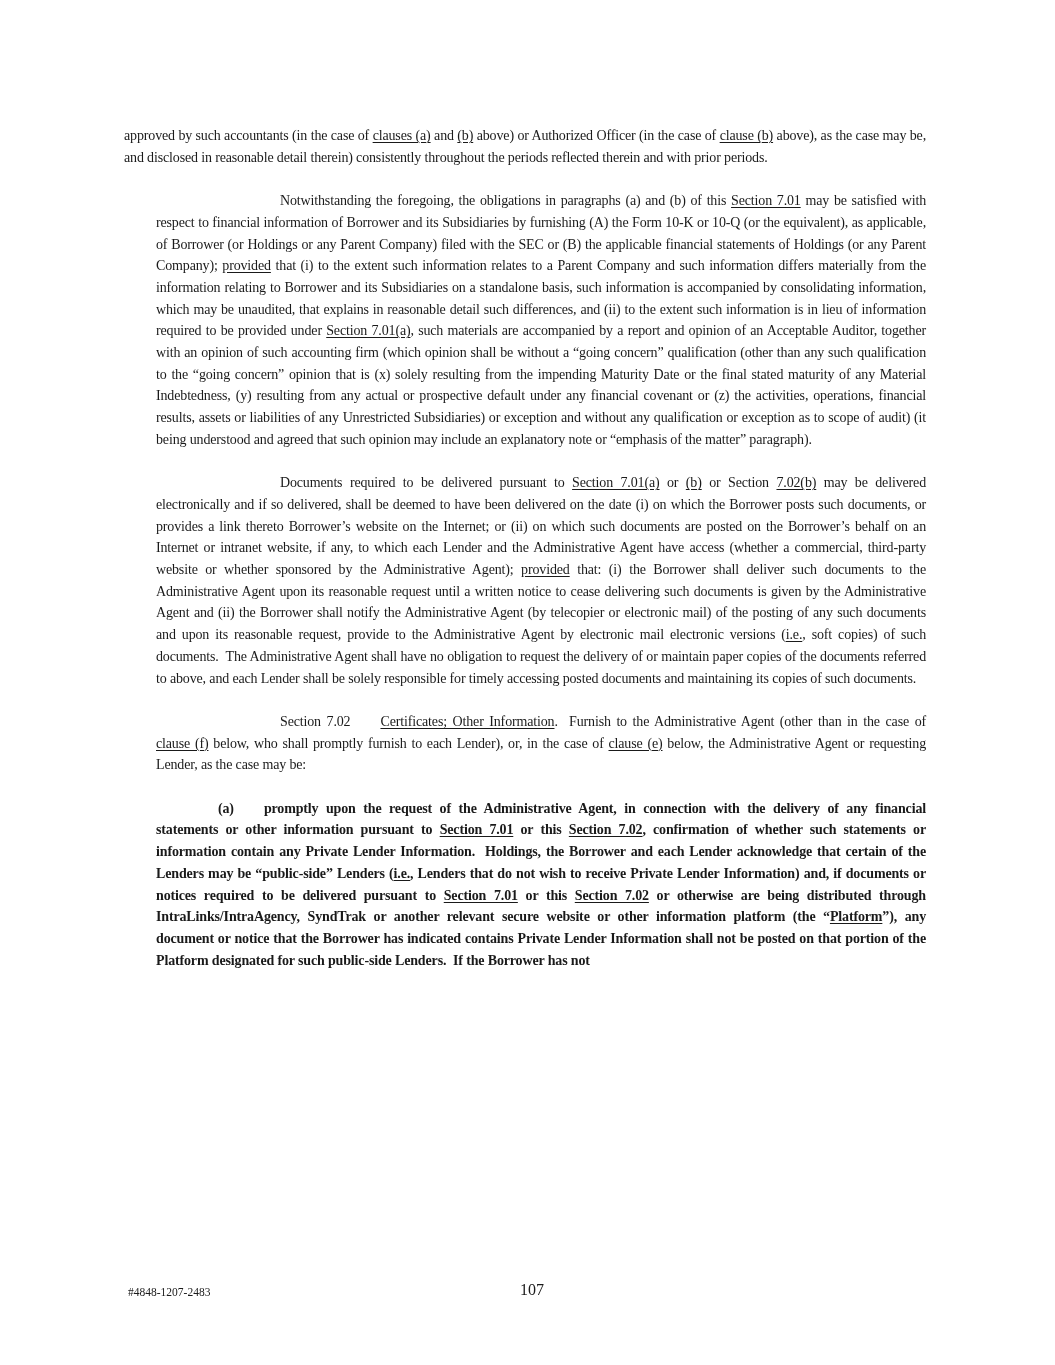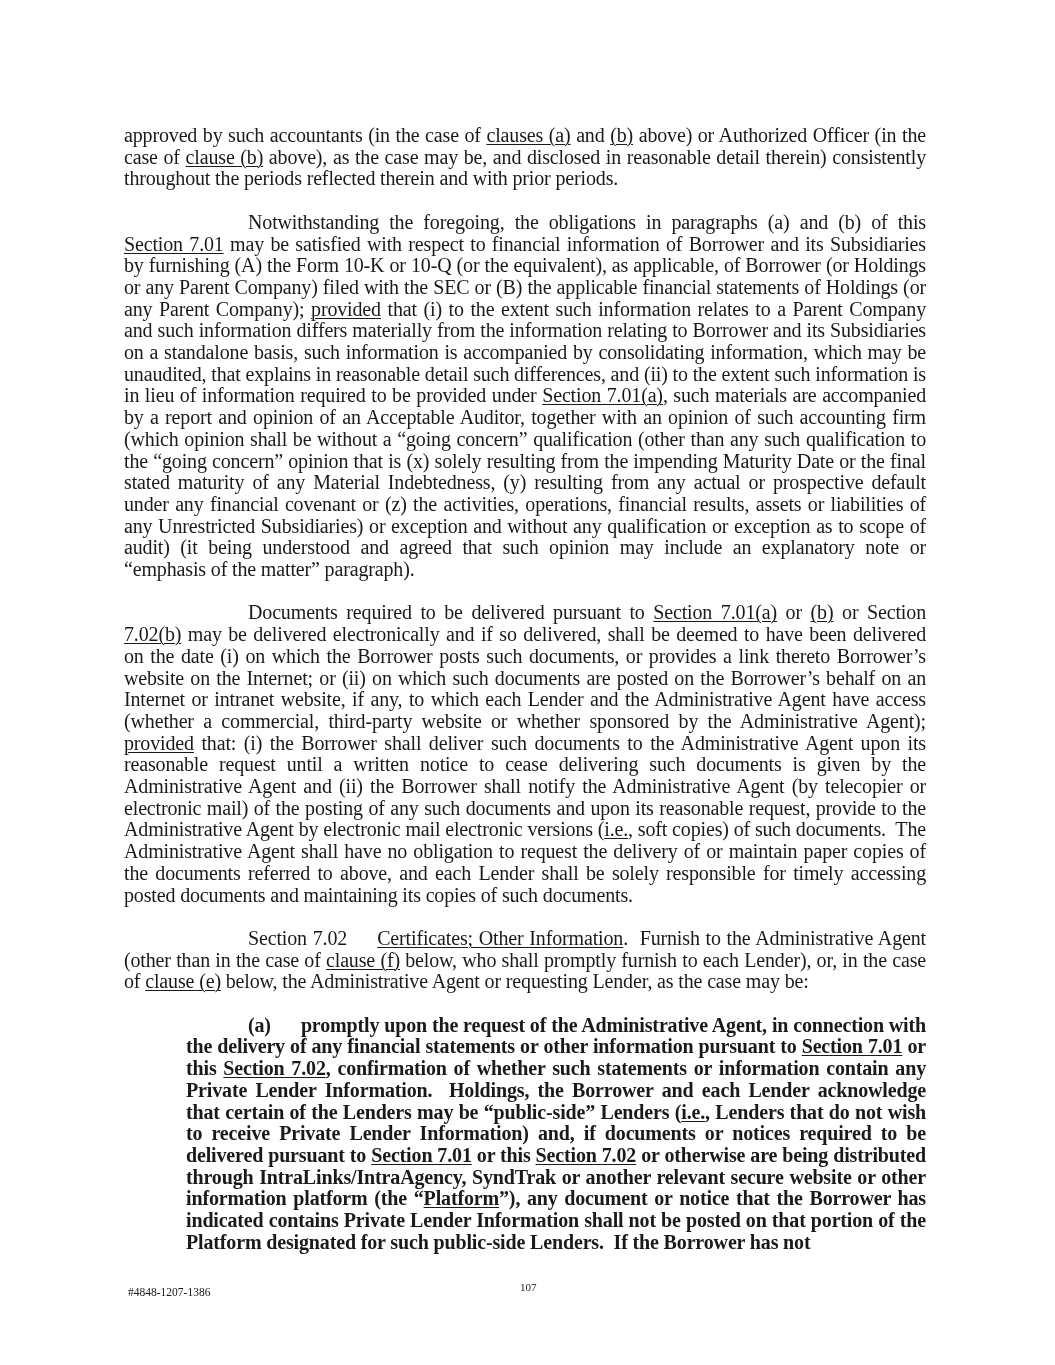--- a/index.html
+++ b/index.html
@@ -16,47 +16,47 @@
       font-family: "Liberation Serif", "DejaVu Serif", serif;
     }
     .page {
       position: absolute;
       left: 124px;
       top: 125px;
       width: 802px;
     }
     .para {
       margin: 0;
-      font-size: 20px;
+      font-size: 14px;
       line-height: 21.7px;
       text-align: justify;
       letter-spacing: -0.15px;
     }
-    .para + .para { margin-top: 21.7px; }
+    .para + .para { margin-top: 21.7px; margin-left: 32px; }
     .indent-first { text-indent: 124px; }
     .u { text-decoration: underline; text-underline-offset: 2px; text-decoration-thickness: 1px; }
     .sub-clause {
       margin-left: 62px;
       font-weight: bold;
     }
     .tab-gap { display: inline-block; width: 30px; }
     .tab-gap-sec { display: inline-block; width: 30px; }
     .footer-id {
       position: absolute;
       left: 128px;
       top: 1286px;
       font-size: 11.5px;
       font-family: "Liberation Serif", "DejaVu Serif", serif;
       color: #1a1a1a;
     }
     .footer-page {
       position: absolute;
       left: 520px;
       top: 1281px;
-      font-size: 11px;
+      font-size: 16px;
       font-family: "Liberation Serif", "DejaVu Serif", serif;
       color: #1a1a1a;
     }
   </style>
 </head>
 <body>
 
 <div class="page">
 
   <p class="para"><span>approved by such accountants (in the case of </span><span class="u">clauses (a)</span><span> and </span><span class="u">(b)</span><span> above) or Authorized Officer (in the case of </span><span class="u">clause (b)</span><span> above), as the case may be, and disclosed in reasonable detail therein) consistently throughout the periods reflected therein and with prior periods.</span></p>
@@ -64,14 +64,14 @@
   <p class="para indent-first"><span>Notwithstanding the foregoing, the obligations in paragraphs (a) and (b) of this </span><span class="u">Section 7.01</span><span> may be satisfied with respect to financial information of Borrower and its Subsidiaries by furnishing (A) the Form 10-K or 10-Q (or the equivalent), as applicable, of Borrower (or Holdings or any Parent Company) filed with the SEC or (B) the applicable financial statements of Holdings (or any Parent Company); </span><span class="u">provided</span><span> that (i) to the extent such information relates to a Parent Company and such information differs materially from the information relating to Borrower and its Subsidiaries on a standalone basis, such information is accompanied by consolidating information, which may be unaudited, that explains in reasonable detail such differences, and (ii) to the extent such information is in lieu of information required to be provided under </span><span class="u">Section 7.01(a)</span><span>, such materials are accompanied by a report and opinion of an Acceptable Auditor, together with an opinion of such accounting firm (which opinion shall be without a “going concern” qualification (other than any such qualification to the “going concern” opinion that is (x) solely resulting from the impending Maturity Date or the final stated maturity of any Material Indebtedness, (y) resulting from any actual or prospective default under any financial covenant or (z) the activities, operations, financial results, assets or liabilities of any Unrestricted Subsidiaries) or exception and without any qualification or exception as to scope of audit) (it being understood and agreed that such opinion may include an explanatory note or “emphasis of the matter” paragraph).</span></p>
 
   <p class="para indent-first"><span>Documents required to be delivered pursuant to </span><span class="u">Section 7.01(a)</span><span> or </span><span class="u">(b)</span><span> or Section </span><span class="u">7.02(b)</span><span> may be delivered electronically and if so delivered, shall be deemed to have been delivered on the date (i) on which the Borrower posts such documents, or provides a link thereto Borrower’s website on the Internet; or (ii) on which such documents are posted on the Borrower’s behalf on an Internet or intranet website, if any, to which each Lender and the Administrative Agent have access (whether a commercial, third-party website or whether sponsored by the Administrative Agent); </span><span class="u">provided</span><span> that: (i) the Borrower shall deliver such documents to the Administrative Agent upon its reasonable request until a written notice to cease delivering such documents is given by the Administrative Agent and (ii) the Borrower shall notify the Administrative Agent (by telecopier or electronic mail) of the posting of any such documents and upon its reasonable request, provide to the Administrative Agent by electronic mail electronic versions (</span><span class="u">i.e.</span><span>, soft copies) of such documents.&nbsp; The Administrative Agent shall have no obligation to request the delivery of or maintain paper copies of the documents referred to above, and each Lender shall be solely responsible for timely accessing posted documents and maintaining its copies of such documents.</span></p>
 
   <p class="para indent-first"><span>Section 7.02</span><span class="tab-gap-sec"></span><span class="u">Certificates; Other Information</span><span>.&nbsp; Furnish to the Administrative Agent (other than in the case of </span><span class="u">clause (f)</span><span> below, who shall promptly furnish to each Lender), or, in the case of </span><span class="u">clause (e)</span><span> below, the Administrative Agent or requesting Lender, as the case may be:</span></p>
 
   <p class="para sub-clause" style="text-indent: 62px;"><span>(a)</span><span class="tab-gap"></span><span>promptly upon the request of the Administrative Agent, in connection with the delivery of any financial statements or other information pursuant to </span><span class="u">Section 7.01</span><span> or this </span><span class="u">Section 7.02</span><span>, confirmation of whether such statements or information contain any Private Lender Information.&nbsp; Holdings, the Borrower and each Lender acknowledge that certain of the Lenders may be “public-side” Lenders (</span><span class="u">i.e.</span><span>, Lenders that do not wish to receive Private Lender Information) and, if documents or notices required to be delivered pursuant to </span><span class="u">Section 7.01</span><span> or this </span><span class="u">Section 7.02</span><span> or otherwise are being distributed through IntraLinks/IntraAgency, SyndTrak or another relevant secure website or other information platform (the “</span><span class="u">Platform</span><span>”), any document or notice that the Borrower has indicated contains Private Lender Information shall not be posted on that portion of the Platform designated for such public-side Lenders.&nbsp; If the Borrower has not</span></p>
 
 </div>
 
-<div class="footer-id">#4848-1207-1386</div>
+<div class="footer-id">#4848-1207-2483</div>
 <div class="footer-page">107</div>
 
 </body></html>

